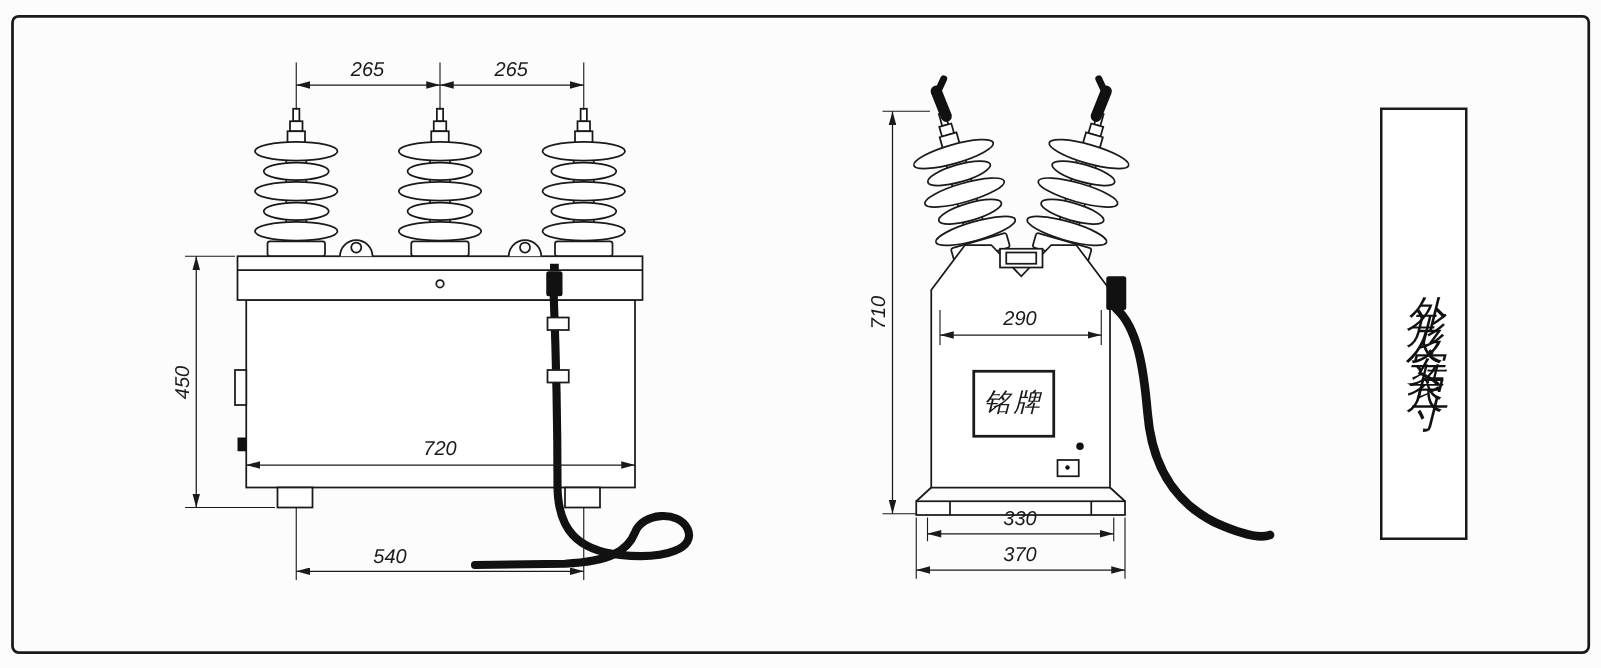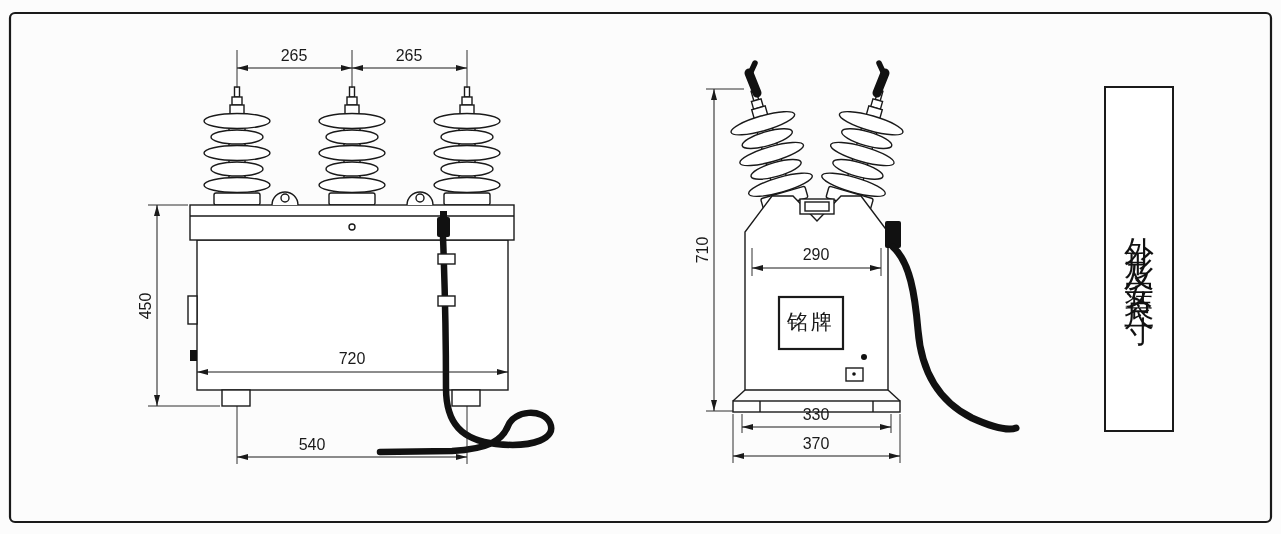--- a/index.html
+++ b/index.html
@@ -1,19 +1,20 @@
 <!DOCTYPE html>
 <html><head>
 <meta charset="utf-8">
 <style>
   html,body { margin:0; padding:0; background:#ffffff; }
   .canvas {
     position:relative; width:1281px; height:534px;
     background:#fcfcfc; overflow:hidden;
     font-family:"Liberation Sans","DejaVu Sans",sans-serif;
+    font-style:italic;
   }
   svg.drawing { position:absolute; left:0; top:0; }
   svg text {
     font-family:"Liberation Sans","DejaVu Sans",sans-serif;
     font-size:16px; fill:#1a1a1a;
   }
   .ln  { stroke:#1a1a1a; stroke-width:1.4; fill:none; }
   .lnw { stroke:#1a1a1a; stroke-width:1.4; fill:#ffffff; }
   .dim { stroke:#1a1a1a; stroke-width:1; fill:none; }
   .ext { stroke:#1a1a1a; stroke-width:0.9; fill:none; }

